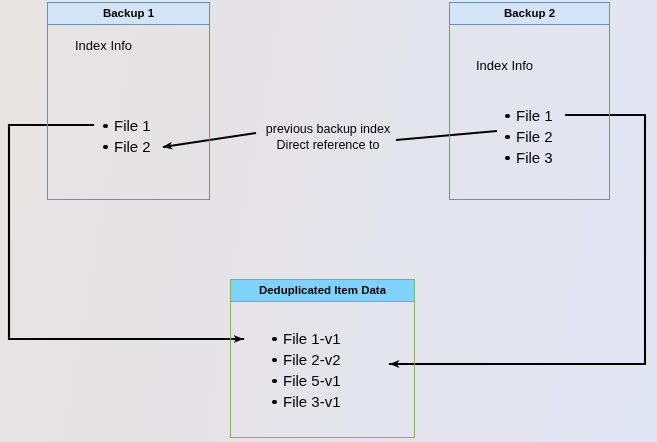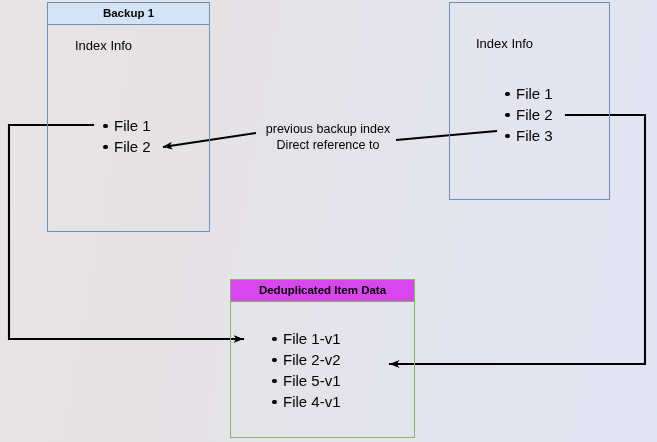--- a/index.html
+++ b/index.html
@@ -42,21 +42,21 @@
     height: 22px;
     line-height: 20px;
     text-align: center;
     font-size: 11.5px;
     font-weight: bold;
     color: #000;
     background: #d4e4f7;
     border-bottom: 1.6px solid #6c8ebf;
   }
   .node.green .node-title {
-    background: #d946ef;
+    background: #7dd3fc;
     border-bottom-color: #82b366;
     font-size: 11.5px;
   }
   .node-body {
     position: relative;
     height: calc(100% - 22px);
   }
 
   .index-label {
     position: absolute;
@@ -122,50 +122,51 @@
     </g>
 
     <g>
       <path d="M497,131 L396,140" fill="none" stroke="#000" stroke-width="2.1" stroke-linecap="butt"></path>
     </g>
     <g>
       <path d="M256,133 L163,147" fill="none" stroke="#000" stroke-width="2.1" stroke-linecap="butt" marker-end="url(#arrowL)"></path>
     </g>
   </svg>
 
-  <div class="node" style="left:47px; top:2px; width:163px; height:230px;">
+  <div class="node" style="left:47px; top:2px; width:163px; height:198px;">
     <div class="node-title">Backup 1</div>
     <div class="node-body">
       <div class="index-label" style="left:27px; top:13px;">Index Info</div>
       <ul class="file-list" style="left:50px; top:90px;">
         <li>File 1</li>
         <li>File 2</li>
       </ul>
     </div>
   </div>
 
   <div class="node" style="left:449px; top:2px; width:161px; height:198px;">
+    <div class="node-title">Backup 2</div>
     <div class="node-body">
       <div class="index-label" style="left:26px; top:33px;">Index Info</div>
       <ul class="file-list" style="left:50px; top:80px;">
         <li>File 1</li>
         <li>File 2</li>
         <li>File 3</li>
       </ul>
     </div>
   </div>
 
   <div class="node green" style="left:230px; top:279px; width:185px; height:159px;">
     <div class="node-title">Deduplicated Item Data</div>
     <div class="node-body">
       <ul class="file-list" style="left:36px; top:26px;">
         <li>File 1-v1</li>
         <li>File 2-v2</li>
         <li>File 5-v1</li>
-        <li>File 4-v1</li>
+        <li>File 3-v1</li>
       </ul>
     </div>
   </div>
 
   <div class="edge-label" style="left:248px; top:121px; width:160px;">
     <div>previous backup index</div>
     <div>Direct reference to</div>
   </div>
 
 </div>

